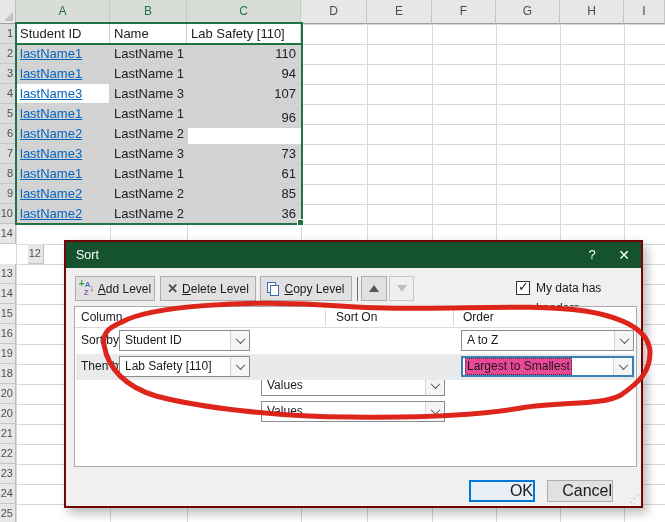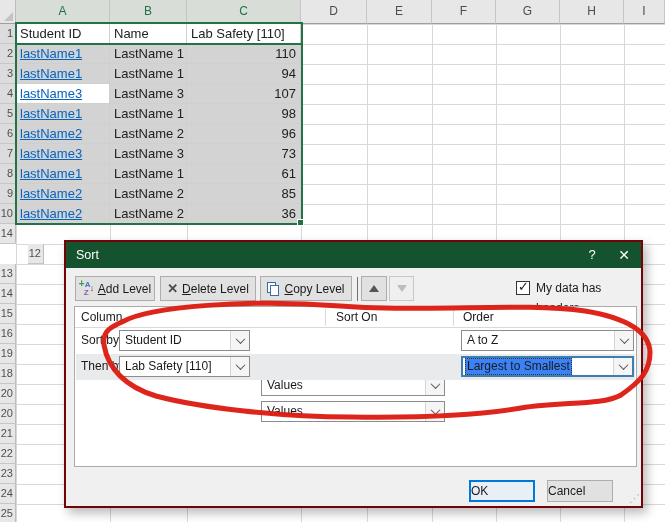--- a/index.html
+++ b/index.html
@@ -111,26 +111,26 @@
   .combo .arrowbox {
     position:absolute; right:0; top:0; bottom:0; width:19px; background:#F5F5F5;
     border-left:1px solid #D5D5D5; display:flex; align-items:center; justify-content:center;
   }
   .chev { width:7px; height:7px; border-right:1.6px solid #555; border-bottom:1.6px solid #555; transform:rotate(45deg) translate(-1px,-1px); }
   .combo.c1 { left:43px; width:131px; }
   .combo.c2 { left:185px; width:184px;margin-top:45px; }
   .combo.c3 { left:385px; width:173px; }
   .combo.focused { border:2px solid #3C7FB1; line-height:17px; padding-left:2px; }
   .combo.focused .seltext {
-    display:inline-block; background:#3b82f6; outline:1px dotted #333; outline-offset:-1px;
+    display:inline-block; background:#ec4899; outline:1px dotted #333; outline-offset:-1px;
     padding:0 2px; height:17px;
   }
   .btn {
     position:absolute; height:22px; width:66px; background:#E1E1E1; border:1px solid #ADADAD;
-    text-align:left; line-height:20px; font-size:12px;
+    text-align:right; line-height:20px; font-size:16px;
   }
   .btn.ok { left:403px; top:238px; background:#E9EFF7; border:2px solid #0078D7; line-height:18px; }
   .btn.cancel { left:481px; top:238px; }
   .grip { position:absolute; right:2px; bottom:1px; color:#ADADAD; font-size:11px; letter-spacing:-1px; }
   
   #annot { position:absolute; left:0; top:0; z-index:50; pointer-events:none; }
   u { text-decoration:underline; }
 </style>
 </head>
 <body>
@@ -217,21 +217,21 @@
       <div class="cell shade" style="left:110px; top:64px; width:77px;">LastName 1</div>
       <div class="cell shade num" style="left:187px; top:64px; width:114px;">94</div>
       <div class="cell link" style="left:16px; top:84px; width:94px;">lastName3</div>
       <div class="cell shade" style="left:110px; top:84px; width:77px;">LastName 3</div>
       <div class="cell shade num" style="left:187px; top:84px; width:114px;">107</div>
       <div class="cell link shade" style="left:16px; top:104px; width:94px;">lastName1</div>
       <div class="cell shade" style="left:110px; top:104px; width:77px;">LastName 1</div>
       <div class="cell shade num" style="left:187px; top:104px; width:114px;">98</div>
       <div class="cell link shade" style="left:16px; top:124px; width:94px;">lastName2</div>
       <div class="cell shade" style="left:110px; top:124px; width:77px;">LastName 2</div>
-      <div class="cell shade num" style="left:187px; top:124px; width:114px;">96</div>
+      <div class="cell shade num" style="left:187px; top:108px; width:114px;">96</div>
       <div class="cell link shade" style="left:16px; top:144px; width:94px;">lastName3</div>
       <div class="cell shade" style="left:110px; top:144px; width:77px;">LastName 3</div>
       <div class="cell shade num" style="left:187px; top:144px; width:114px;">73</div>
       <div class="cell link shade" style="left:16px; top:164px; width:94px;">lastName1</div>
       <div class="cell shade" style="left:110px; top:164px; width:77px;">LastName 1</div>
       <div class="cell shade num" style="left:187px; top:164px; width:114px;">61</div>
       <div class="cell link shade" style="left:16px; top:184px; width:94px;">lastName2</div>
       <div class="cell shade" style="left:110px; top:184px; width:77px;">LastName 2</div>
       <div class="cell shade num" style="left:187px; top:184px; width:114px;">85</div>
       <div class="cell link shade" style="left:16px; top:204px; width:94px;">lastName2</div>

